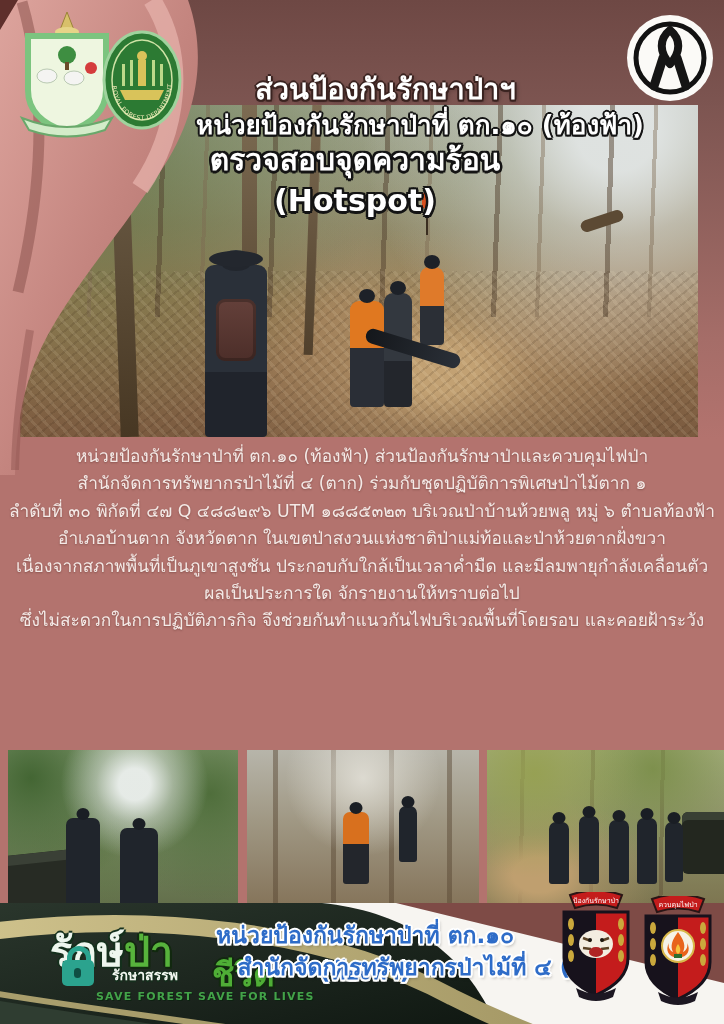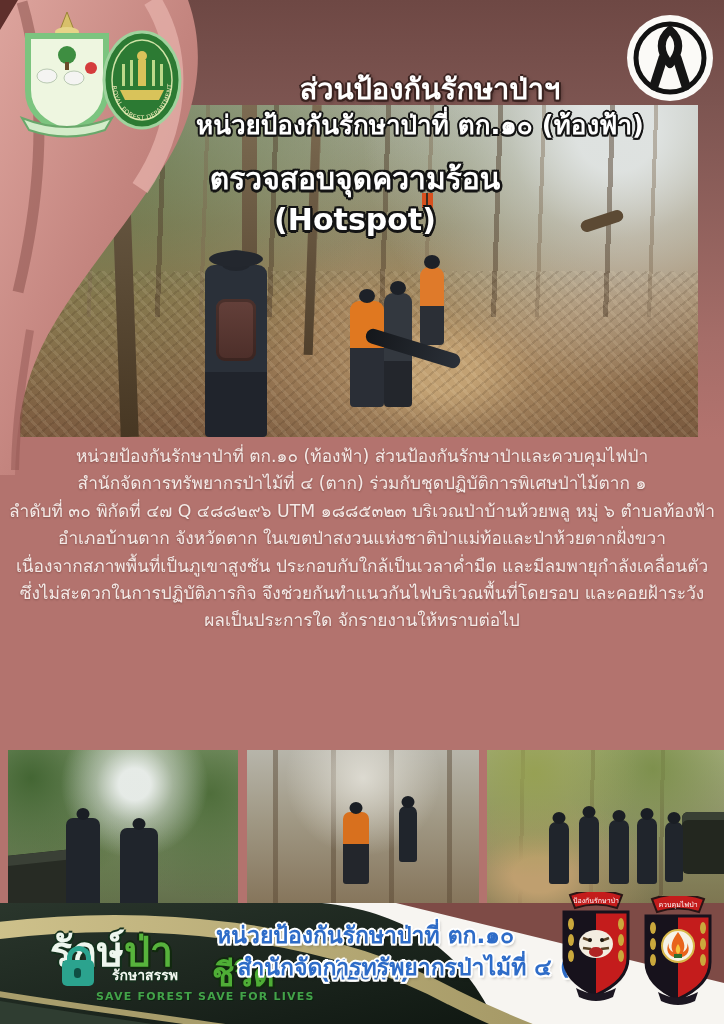--- a/index.html
+++ b/index.html
@@ -12,35 +12,35 @@
   
   .header-band{position:absolute;left:0;top:0;width:724px;height:107px;
     background:linear-gradient(#6e4844,#7d5551);}
   .right-strip{position:absolute;right:0;top:105px;width:26px;height:334px;
     background:linear-gradient(#7d5551,#a56d68 70%,#b3736e);}
   .hdr-title{position:absolute;left:168px;top:8px;width:340px;text-align:center;
     font-size:46px;font-weight:bold;color:#fff;letter-spacing:1px;
     text-shadow:2.5px 0 0 #141414,-2.5px 0 0 #141414,0 2.5px 0 #141414,0 -2.5px 0 #141414,
       2px 2px 0 #141414,-2px 2px 0 #141414,2px -2px 0 #141414,-2px -2px 0 #141414,4px 4px 5px rgba(0,0,0,.45);
     z-index:30;}
-  .hdr-division{position:absolute;left:255px;top:66px;width:350px;text-align:center;
+  .hdr-division{position:absolute;left:255px;top:66px;width:350px;text-align:left;
     font-size:29px;font-weight:bold;color:#fff;
     text-shadow:2px 0 0 #3a2320,-2px 0 0 #3a2320,0 2px 0 #3a2320,0 -2px 0 #3a2320,
       1.5px 1.5px 0 #3a2320,-1.5px 1.5px 0 #3a2320,2px 2px 4px rgba(0,0,0,.4);
     z-index:30;}
   .hdr-unit{position:absolute;left:185px;top:104px;width:470px;text-align:center;
     font-size:26px;font-weight:bold;color:#fff;
     text-shadow:2px 0 0 #141414,-2px 0 0 #141414,0 2px 0 #141414,0 -2px 0 #141414,
       1.5px 1.5px 0 #141414,-1.5px -1.5px 0 #141414,1.5px -1.5px 0 #141414,-1.5px 1.5px 0 #141414;
     z-index:30;}
   .hdr-activity{position:absolute;left:145px;top:136px;width:420px;text-align:center;
     font-size:30px;font-weight:bold;color:#fff;
     text-shadow:2.5px 0 0 #141414,-2.5px 0 0 #141414,0 2.5px 0 #141414,0 -2.5px 0 #141414,
       2px 2px 0 #141414,-2px -2px 0 #141414,2px -2px 0 #141414,-2px 2px 0 #141414;
-    z-index:30;margin-top:19px;}
+    z-index:30;}
   .ribbon-pink{position:absolute;left:0;top:0;width:235px;height:475px;z-index:20;}
   .logo-crest{position:absolute;left:14px;top:10px;width:106px;height:128px;z-index:25;}
   .logo-seal{position:absolute;left:102px;top:30px;width:80px;height:100px;z-index:25;}
   .mourning{position:absolute;left:626px;top:14px;width:88px;height:88px;z-index:25;}
   
   .photo-main{position:absolute;left:20px;top:105px;width:678px;height:332px;overflow:hidden;
     background:
       radial-gradient(circle at 88% 8%, rgba(225,229,228,.95) 0 6%, rgba(222,226,224,.55) 16%, rgba(222,226,224,0) 38%),
       radial-gradient(circle at 12% 14%, rgba(92,112,62,.75), transparent 42%),
       radial-gradient(circle at 40% 6%, rgba(142,150,118,.6), transparent 38%),
@@ -229,22 +229,22 @@
     </div>
   </div>
 
 
   <div class="report">
       <div class="rline">หน่วยป้องกันรักษาป่าที่ ตก.๑๐ (ท้องฟ้า) ส่วนป้องกันรักษาป่าและควบคุมไฟป่า</div>
       <div class="rline">สำนักจัดการทรัพยากรป่าไม้ที่ ๔ (ตาก)  ร่วมกับชุดปฏิบัติการพิเศษป่าไม้ตาก ๑</div>
       <div class="rline">ลำดับที่ ๓๐ พิกัดที่ ๔๗ Q ๔๘๘๒๙๖ UTM ๑๘๘๕๓๒๓ บริเวณป่าบ้านห้วยพลู  หมู่ ๖ ตำบลท้องฟ้า</div>
       <div class="rline">อำเภอบ้านตาก จังหวัดตาก ในเขตป่าสงวนแห่งชาติป่าแม่ท้อและป่าห้วยตากฝั่งขวา</div>
       <div class="rline">เนื่องจากสภาพพื้นที่เป็นภูเขาสูงชัน ประกอบกับใกล้เป็นเวลาค่ำมืด และมีลมพายุกำลังเคลื่อนตัว</div>
+      <div class="rline">ผลเป็นประการใด จักรายงานให้ทราบต่อไป</div>
       <div class="rline">ซึ่งไม่สะดวกในการปฏิบัติภารกิจ  จึงช่วยกันทำแนวกันไฟบริเวณพื้นที่โดยรอบ และคอยฝ้าระวัง</div>
-      <div class="rline">ผลเป็นประการใด จักรายงานให้ทราบต่อไป</div>
     </div>
 
   <div class="photo-sm p1">
     <div class="truck"></div>
     <div class="sil s1"></div>
     <div class="sil s2"></div>
   </div>
   <div class="photo-sm p2">
     <div class="sil s1"></div>
     <div class="sil s2"></div>

